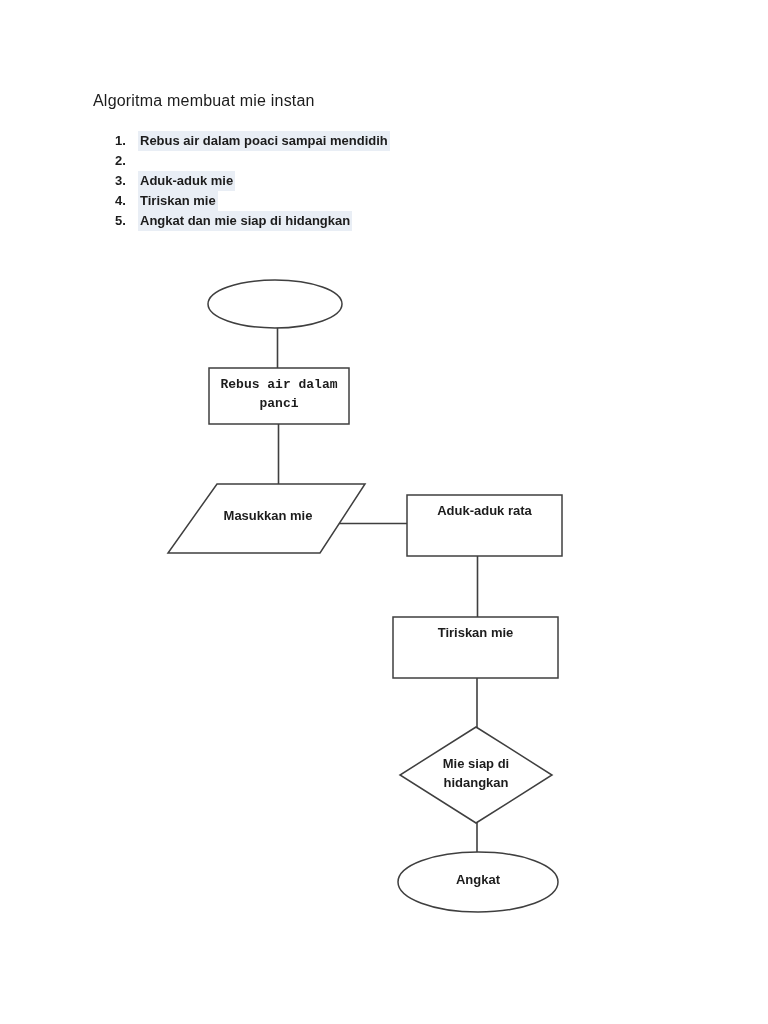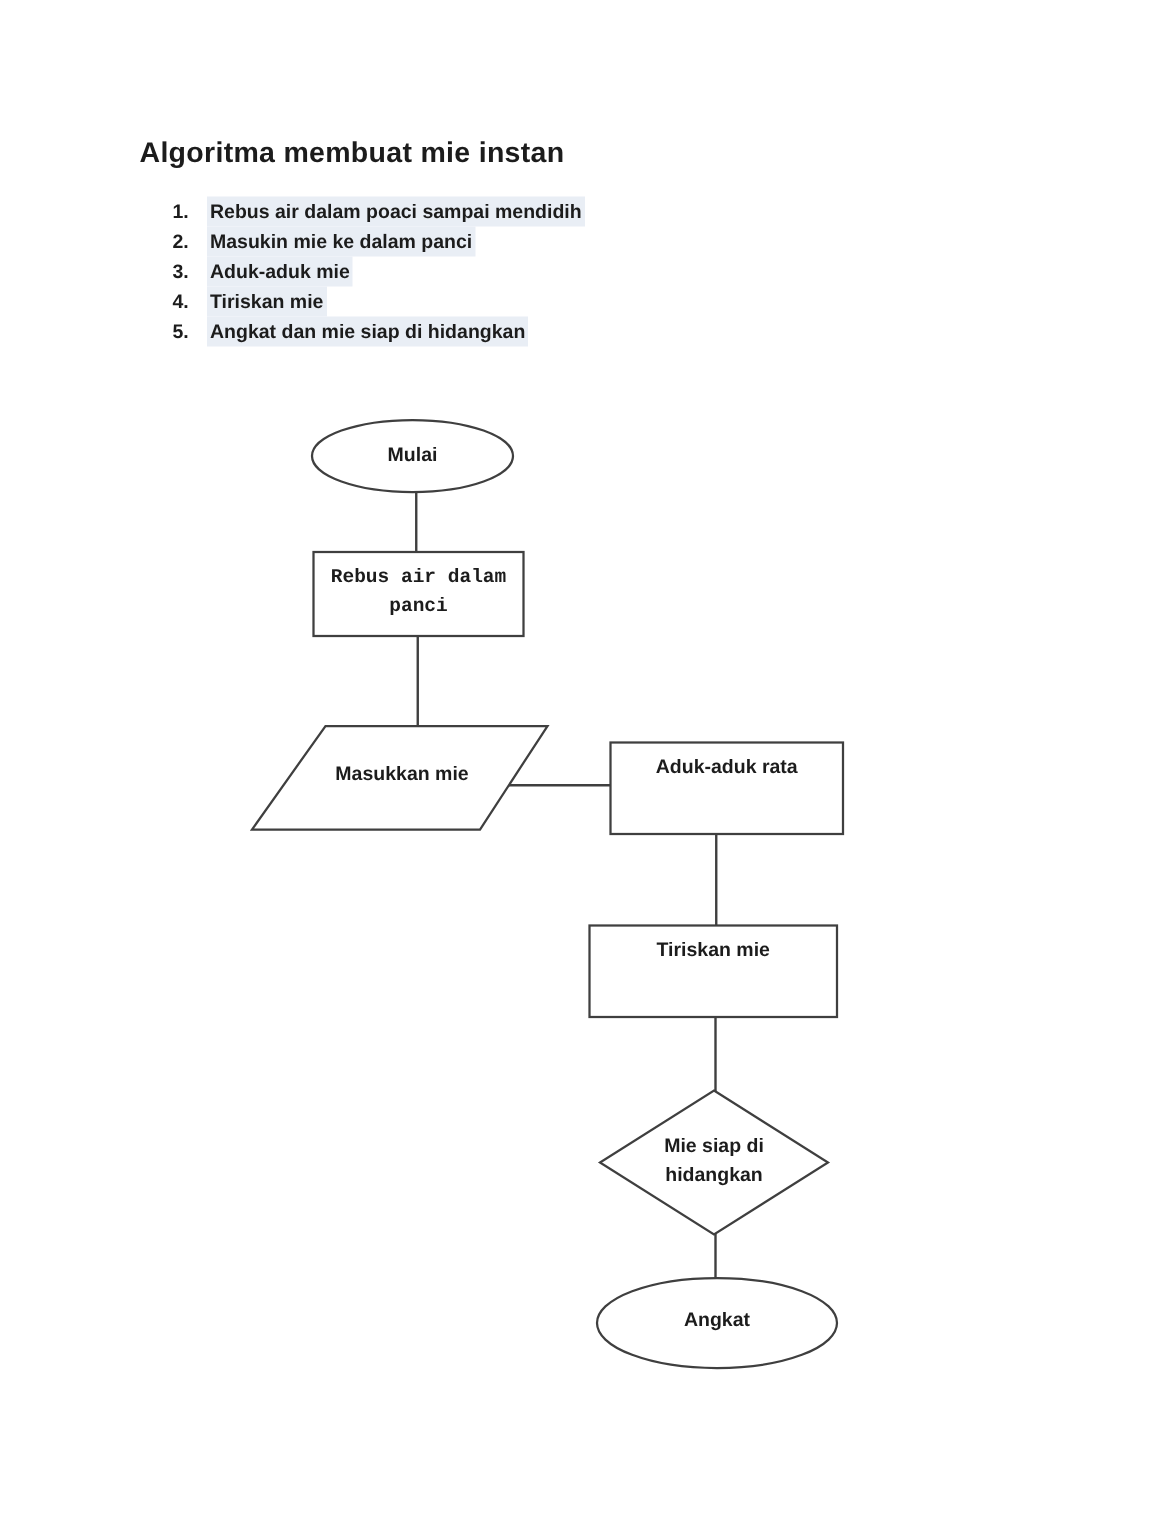--- a/index.html
+++ b/index.html
@@ -15,22 +15,22 @@
     position: relative;
     width: 768px;
     height: 1024px;
     background: var(--background);
     overflow: hidden;
   }
   .title {
     position: absolute;
     left: 93px;
     top: 92px;
-    font-size: 19px;
-    font-weight: 700;
+    font-size: 16px;
+    font-weight: 400;
     color: var(--text);
     letter-spacing: 0.2px;
   }
   .steps {
     position: absolute;
     left: 115px;
     top: 131px;
     list-style: none;
   }
   .step {
@@ -95,21 +95,20 @@
 
   <h1 class="title">Algoritma membuat mie instan</h1>
 
   <ol class="steps">
     <li class="step">
       <span class="num">1.</span>
       <span class="txt">Rebus air dalam poaci sampai mendidih</span>
     </li>
     <li class="step">
       <span class="num">2.</span>
-      <span class="txt">Masukin mie ke dalam panci</span>
     </li>
     <li class="step">
       <span class="num">3.</span>
       <span class="txt">Aduk-aduk mie</span>
     </li>
     <li class="step">
       <span class="num">4.</span>
       <span class="txt">Tiriskan mie</span>
     </li>
     <li class="step">
@@ -129,23 +128,20 @@
 
     <ellipse class="shape" cx="275" cy="304" rx="67" ry="24"></ellipse>
     <rect class="shape" x="209" y="368" width="140" height="56"></rect>
     <polygon class="shape" points="217,484 365,484 320,553 168,553"></polygon>
     <rect class="shape" x="407" y="495" width="155" height="61"></rect>
     <rect class="shape" x="393" y="617" width="165" height="61"></rect>
     <polygon class="shape" points="476,727 552,775 476,823 400,775"></polygon>
     <ellipse class="shape" cx="478" cy="882" rx="80" ry="30"></ellipse>
   </svg>
 
-  <div class="node-label lbl-start">
-    <span>Mulai</span>
-  </div>
 
   <div class="node-label lbl-rebus">
     <span>Rebus air dalam</span>
     <span>panci</span>
   </div>
 
   <div class="node-label lbl-aduk top-aligned">
     <span>Aduk-aduk rata</span>
   </div>
 

